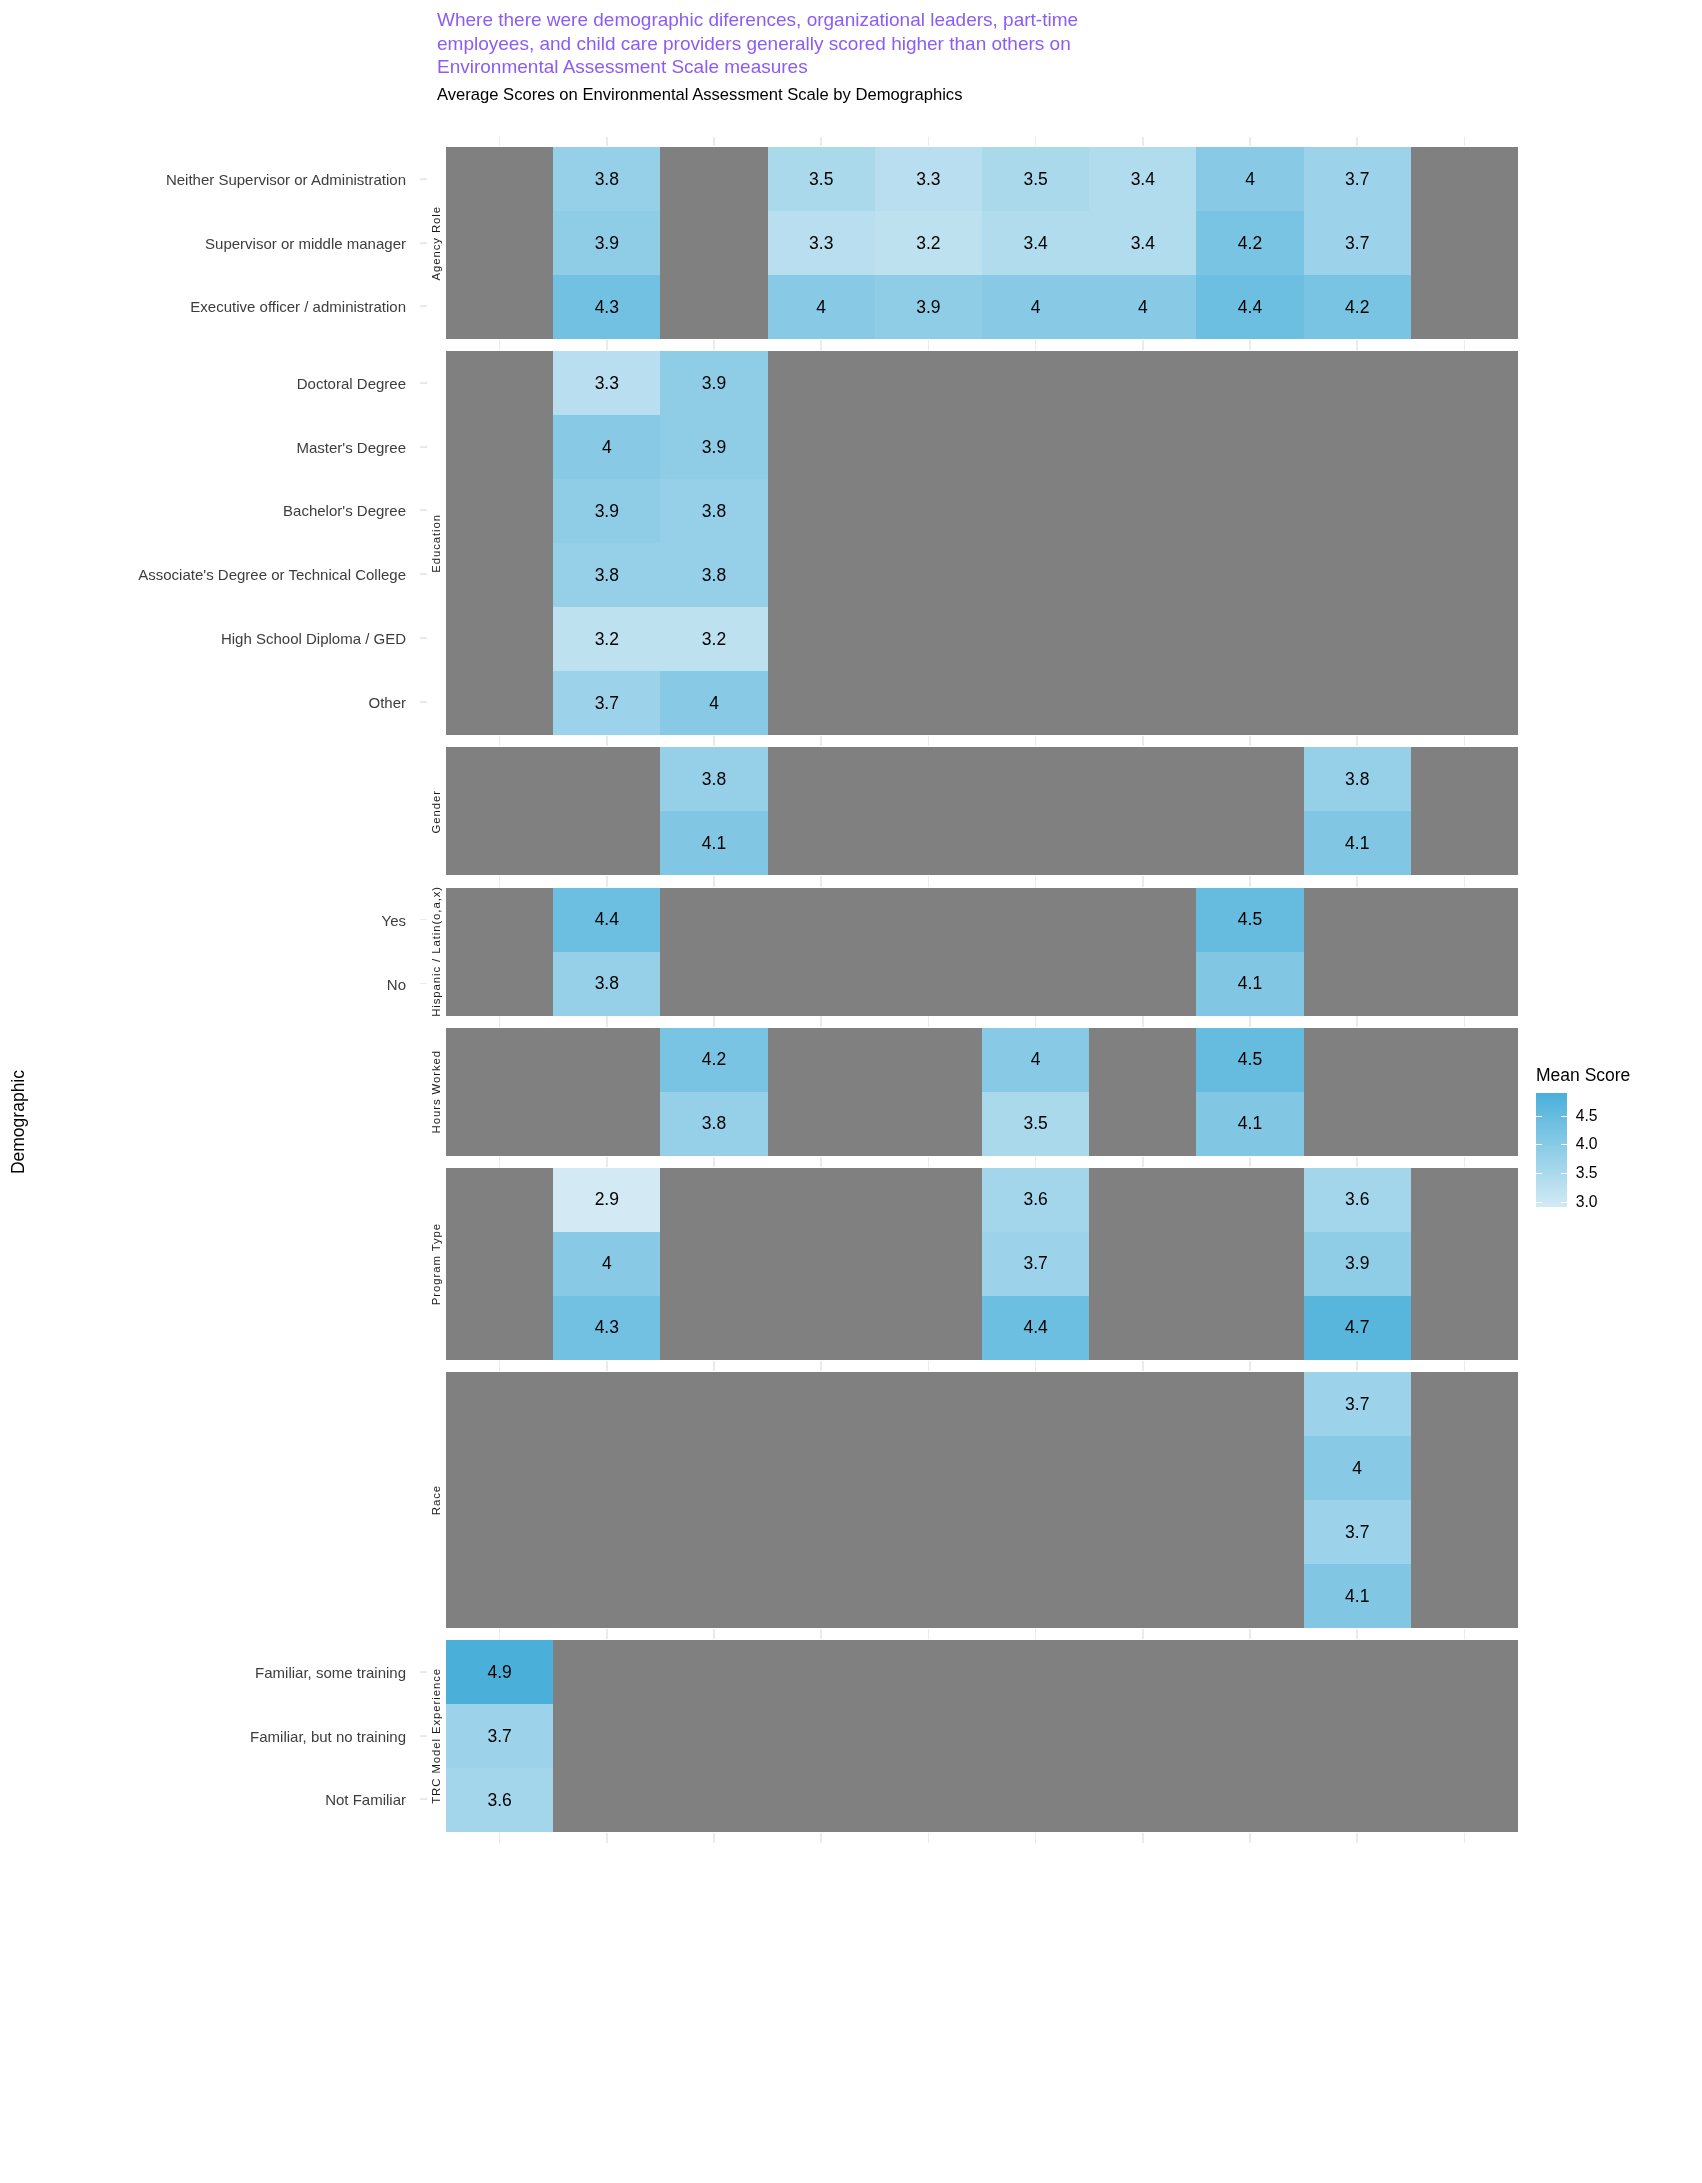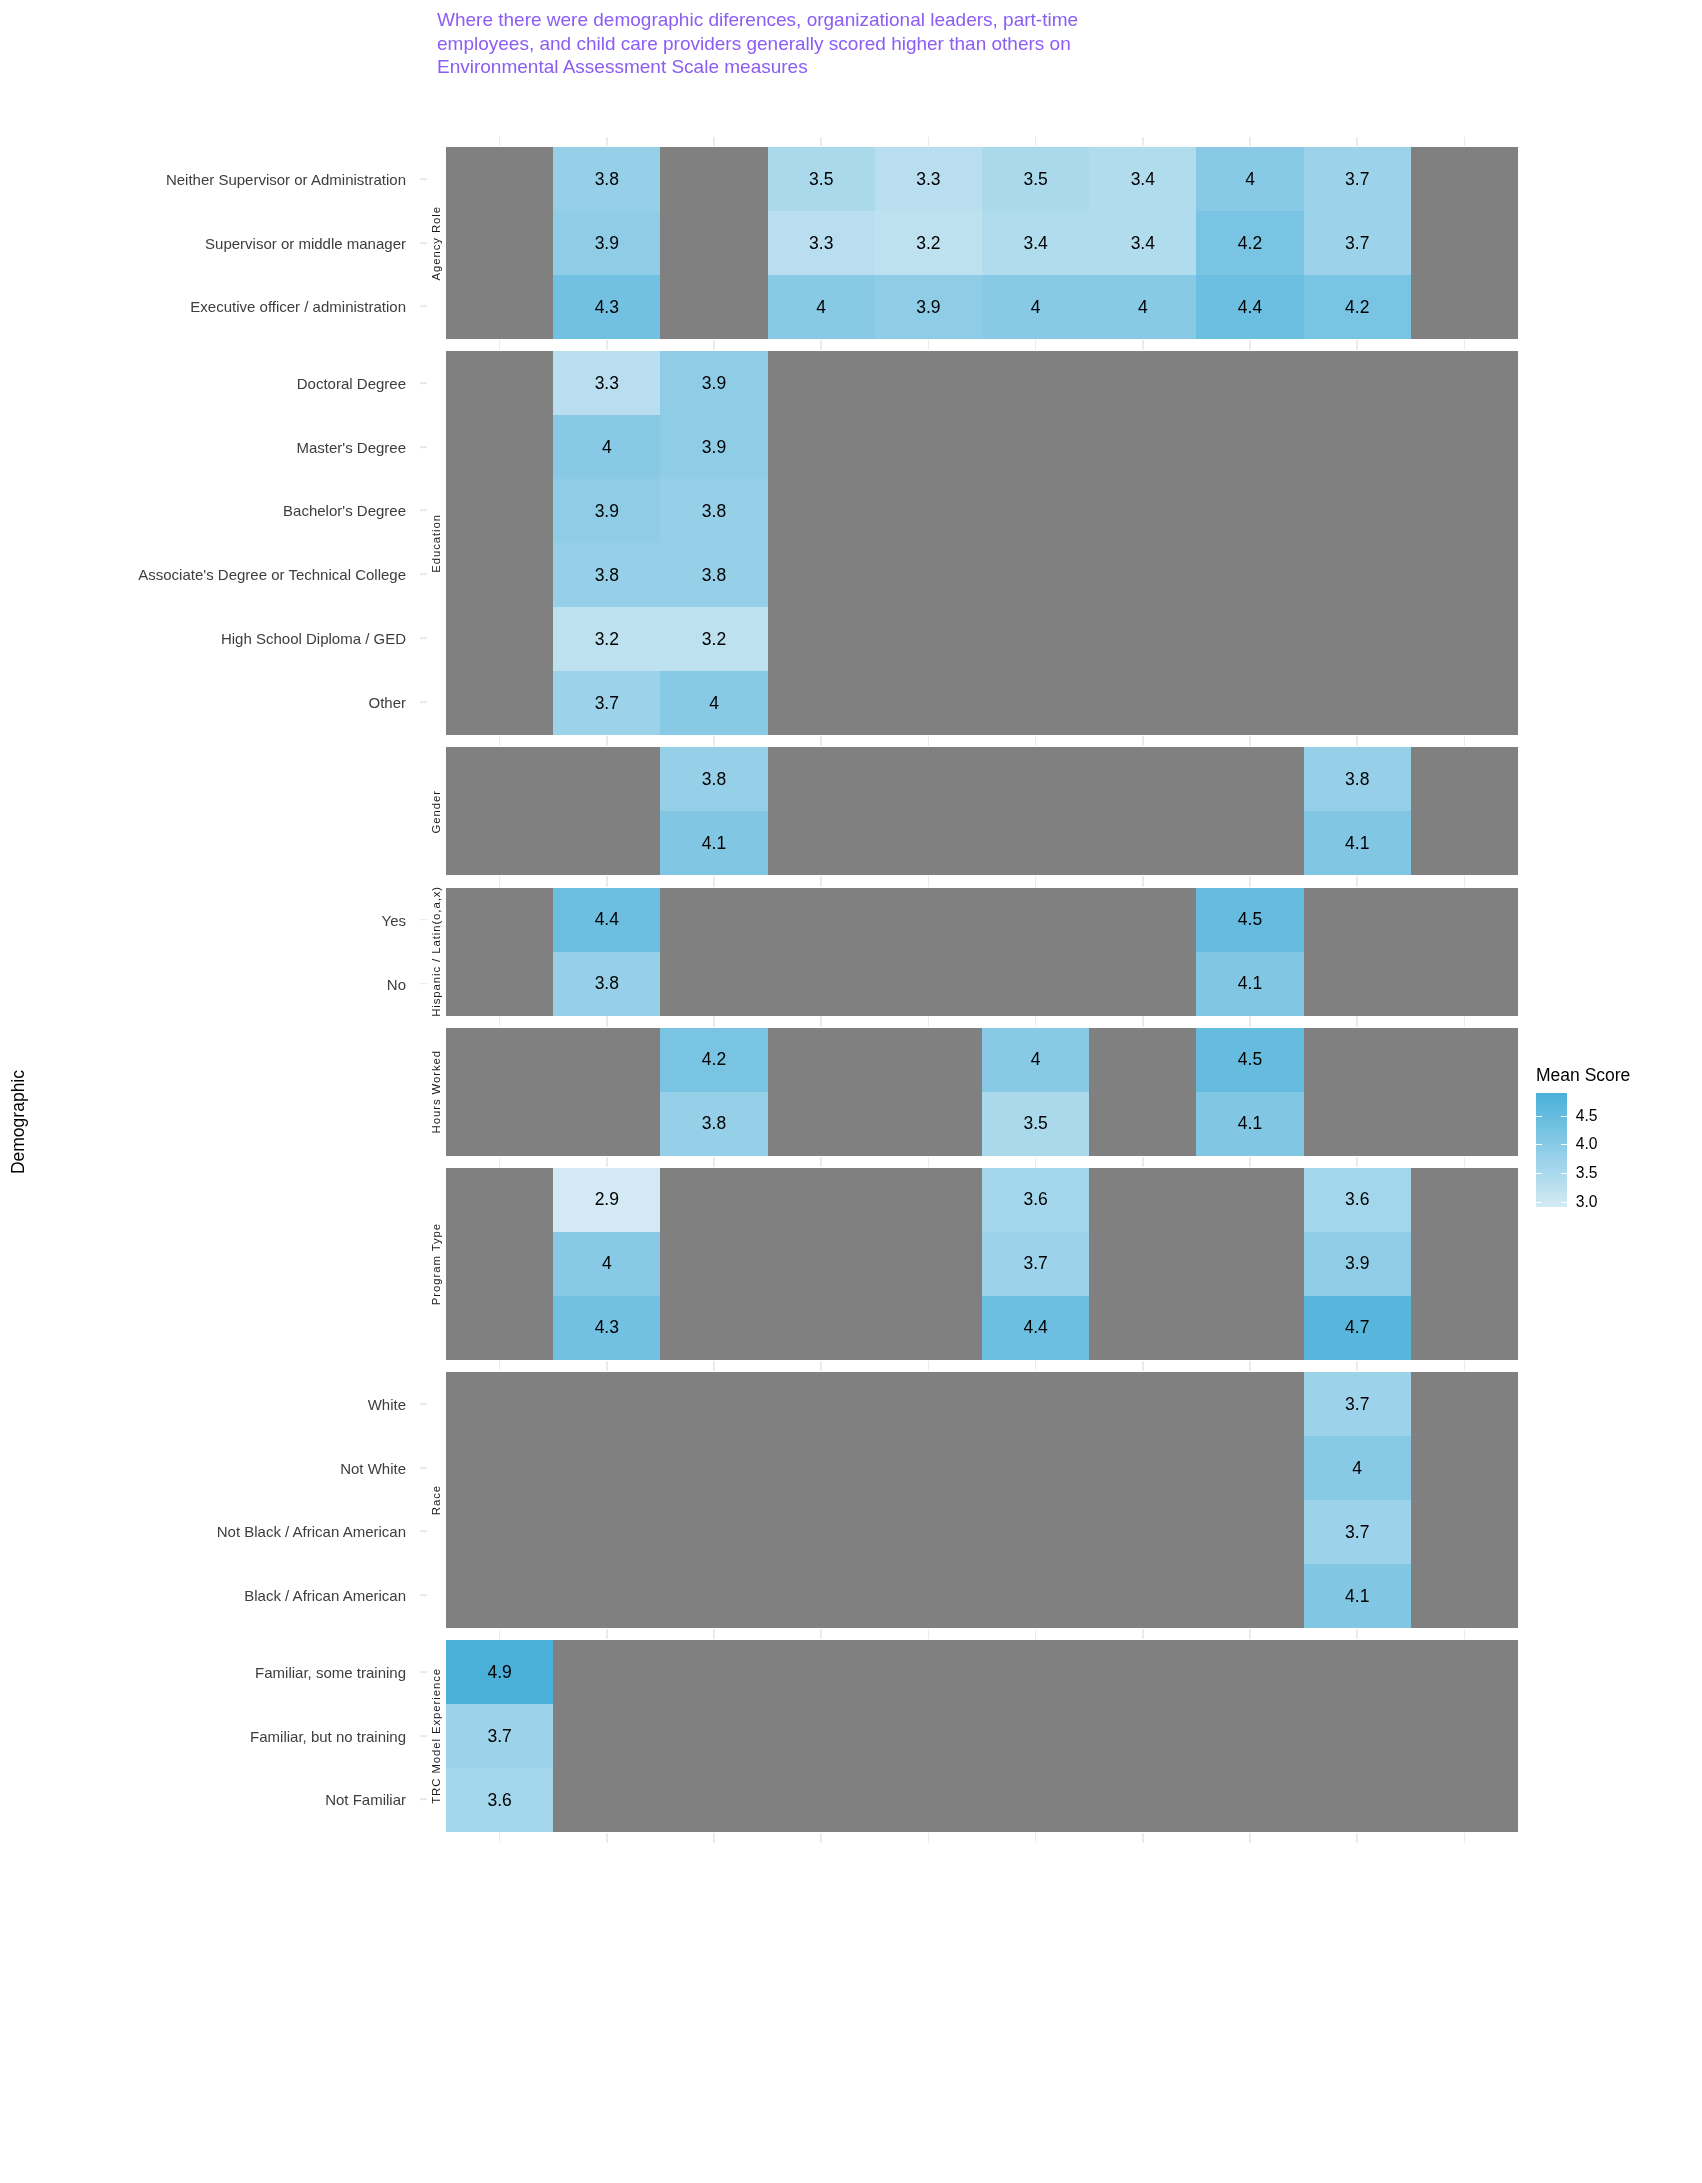--- a/index.html
+++ b/index.html
@@ -194,20 +194,21 @@
     color: #000;
   }
 </style>
 </head>
 <body>
 
 <div id="title-block">
   <div id="chart-title">Where there were demographic diferences, organizational leaders, part-time
 employees, and child care providers generally scored higher than others on
 Environmental Assessment Scale measures</div>
+  <div id="chart-subtitle">Average Scores on Environmental Assessment Scale by Demographics</div>
 </div>
 
 <div id="yaxis-title">Demographic</div>
 
 <div id="plot-area">
     <div class="panel-wrap">
       <div class="xticks top">
         <i></i>
         <i></i>
         <i></i>
@@ -663,30 +664,20 @@
         <div class="cell empty"></div>
         <div class="cell empty"></div>
         <div class="cell empty"></div>
         <div class="cell empty"></div>
         <div class="cell" style="background: rgb(129, 199, 228);">4.1</div>
         <div class="cell empty"></div>
       </div>
       <div class="strip">
         <span>Race</span>
       </div>
-      <div class="ylabels">
-        <div class="ylabel" style="top: 32px;">White</div>
-        <div class="ytick" style="top: 32px;"></div>
-        <div class="ylabel" style="top: 96px;">Not White</div>
-        <div class="ytick" style="top: 96px;"></div>
-        <div class="ylabel" style="top: 159px;">Not Black / African American</div>
-        <div class="ytick" style="top: 159px;"></div>
-        <div class="ylabel" style="top: 223px;">Black / African American</div>
-        <div class="ytick" style="top: 223px;"></div>
-      </div>
     </div>
     <div class="panel-wrap">
       <div class="xticks top">
         <i></i>
         <i></i>
         <i></i>
         <i></i>
         <i></i>
         <i></i>
         <i></i>

